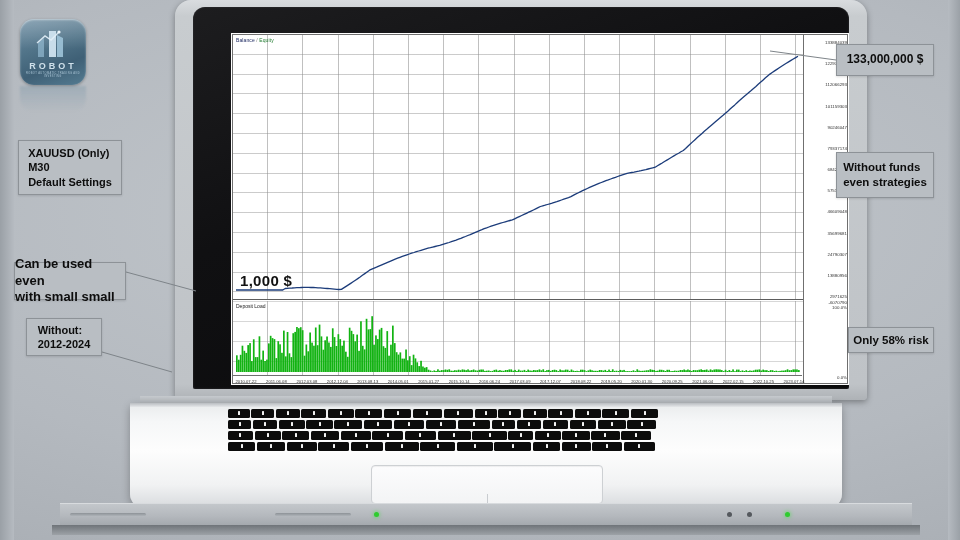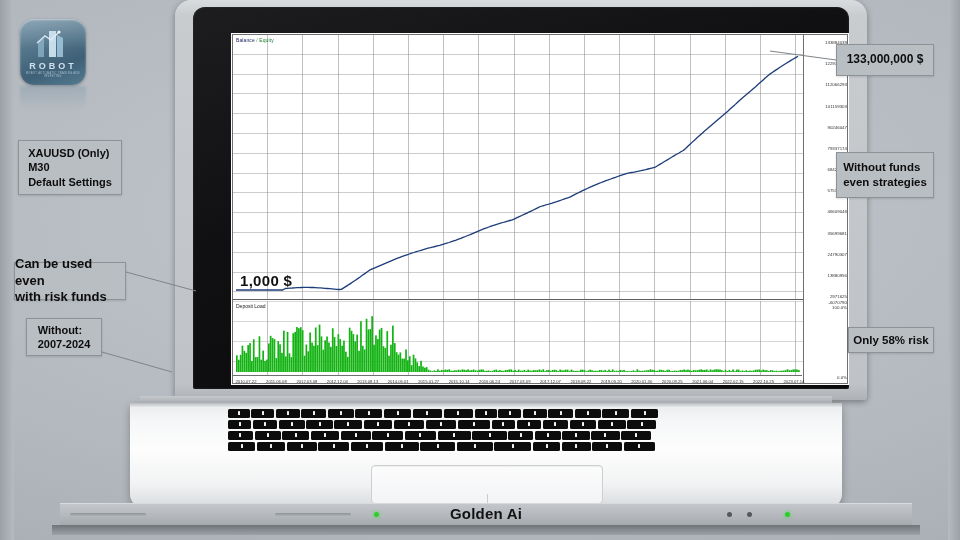--- a/index.html
+++ b/index.html
@@ -783,21 +783,20 @@
           </div>
           <div class="key" style="left: 395.55px; width: 31.05px; top: 0px;">
             <i></i>
           </div>
         </div>
       </div>
     <div class="trackpad"></div>
   </div>
 
   <div class="footstrip"></div>
-  <div class="brandtext">Golden Ai</div>
   <div class="slot" style="left:-60px;top:513px;"></div>
   <div class="slot" style="left:145px;top:513px;"></div>
   <div class="led green" style="left:244px;top:512px;"></div>
   <div class="led dark" style="left:597px;top:512px;"></div>
   <div class="led dark" style="left:617px;top:512px;"></div>
   <div class="led green" style="left:655px;top:512px;"></div>
   <div class="footshadow"></div>
 </div>
 
 <div id="logo">
@@ -823,28 +822,28 @@
   <div>
     <div>XAUUSD (Only)</div>
     <div>M30</div>
     <div>Default Settings</div>
   </div>
 </div>
 
 <div class="callout" id="c-funds">
   <div>
     <div>Can be used even</div>
-    <div>with risk funds</div>
+    <div>with small small</div>
   </div>
 </div>
 
 <div class="callout" id="c-stable">
   <div>
     <div>Without:</div>
-    <div>2007-2024</div>
+    <div>2012-2024</div>
   </div>
 </div>
 
 <div class="callout" id="c-result">
   <div>133,000,000 $</div>
 </div>
 
 <div class="callout" id="c-norisk">
   <div>
     <div>Without funds</div>

